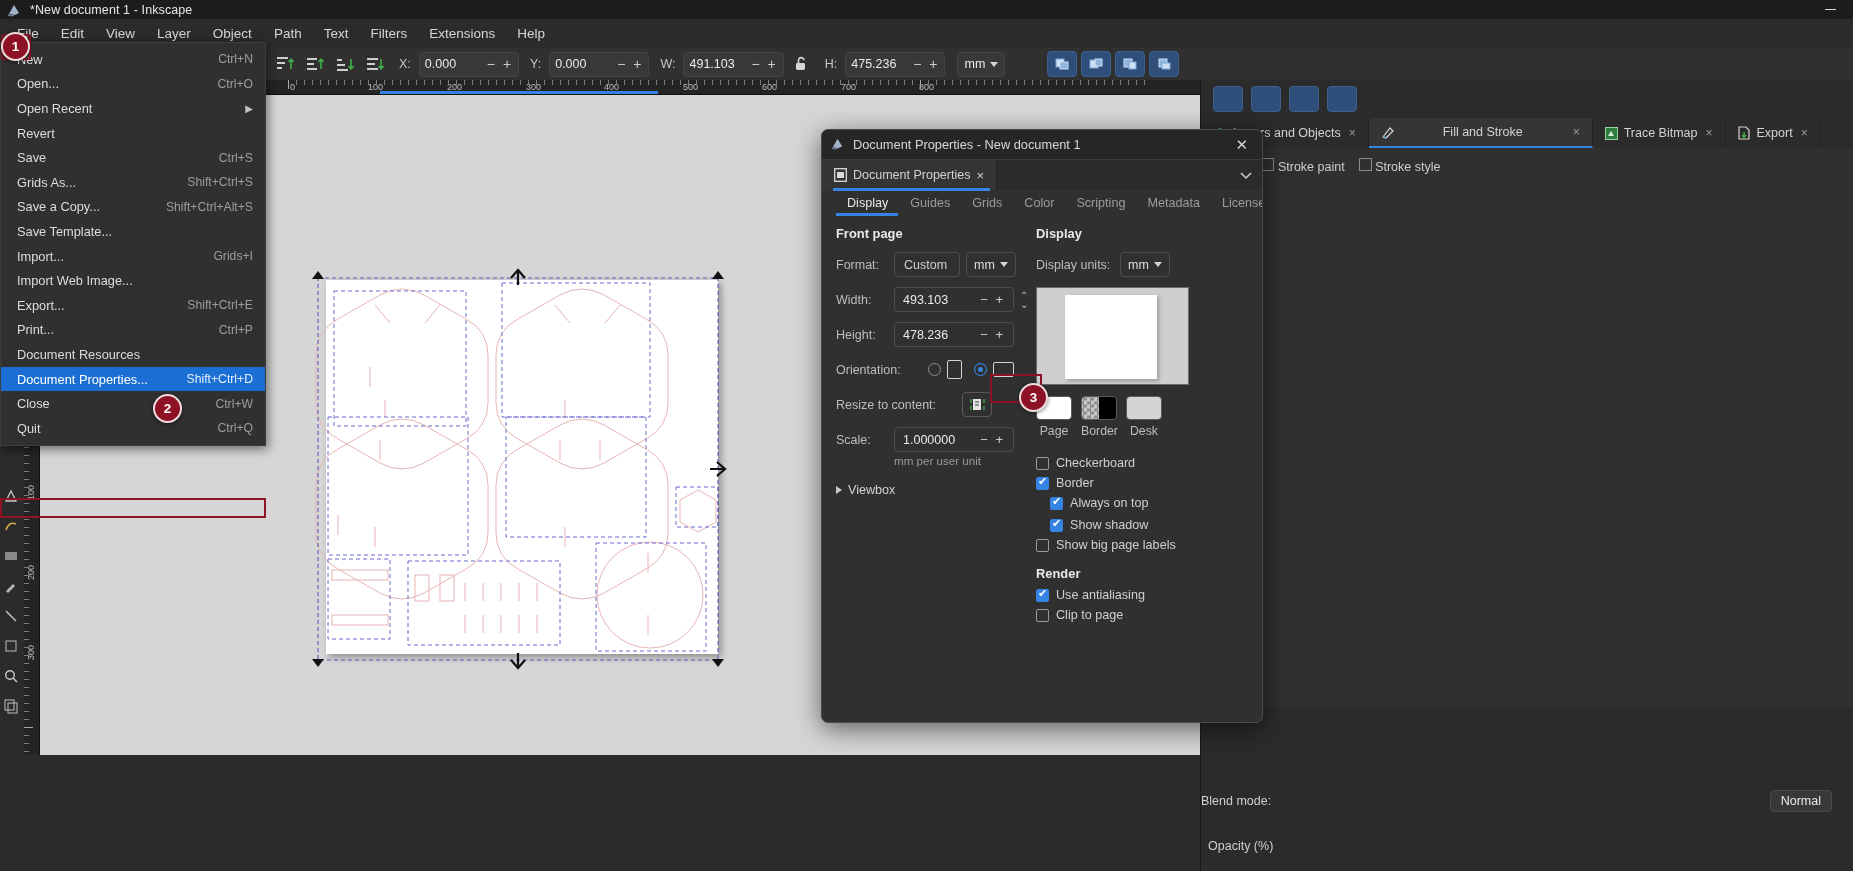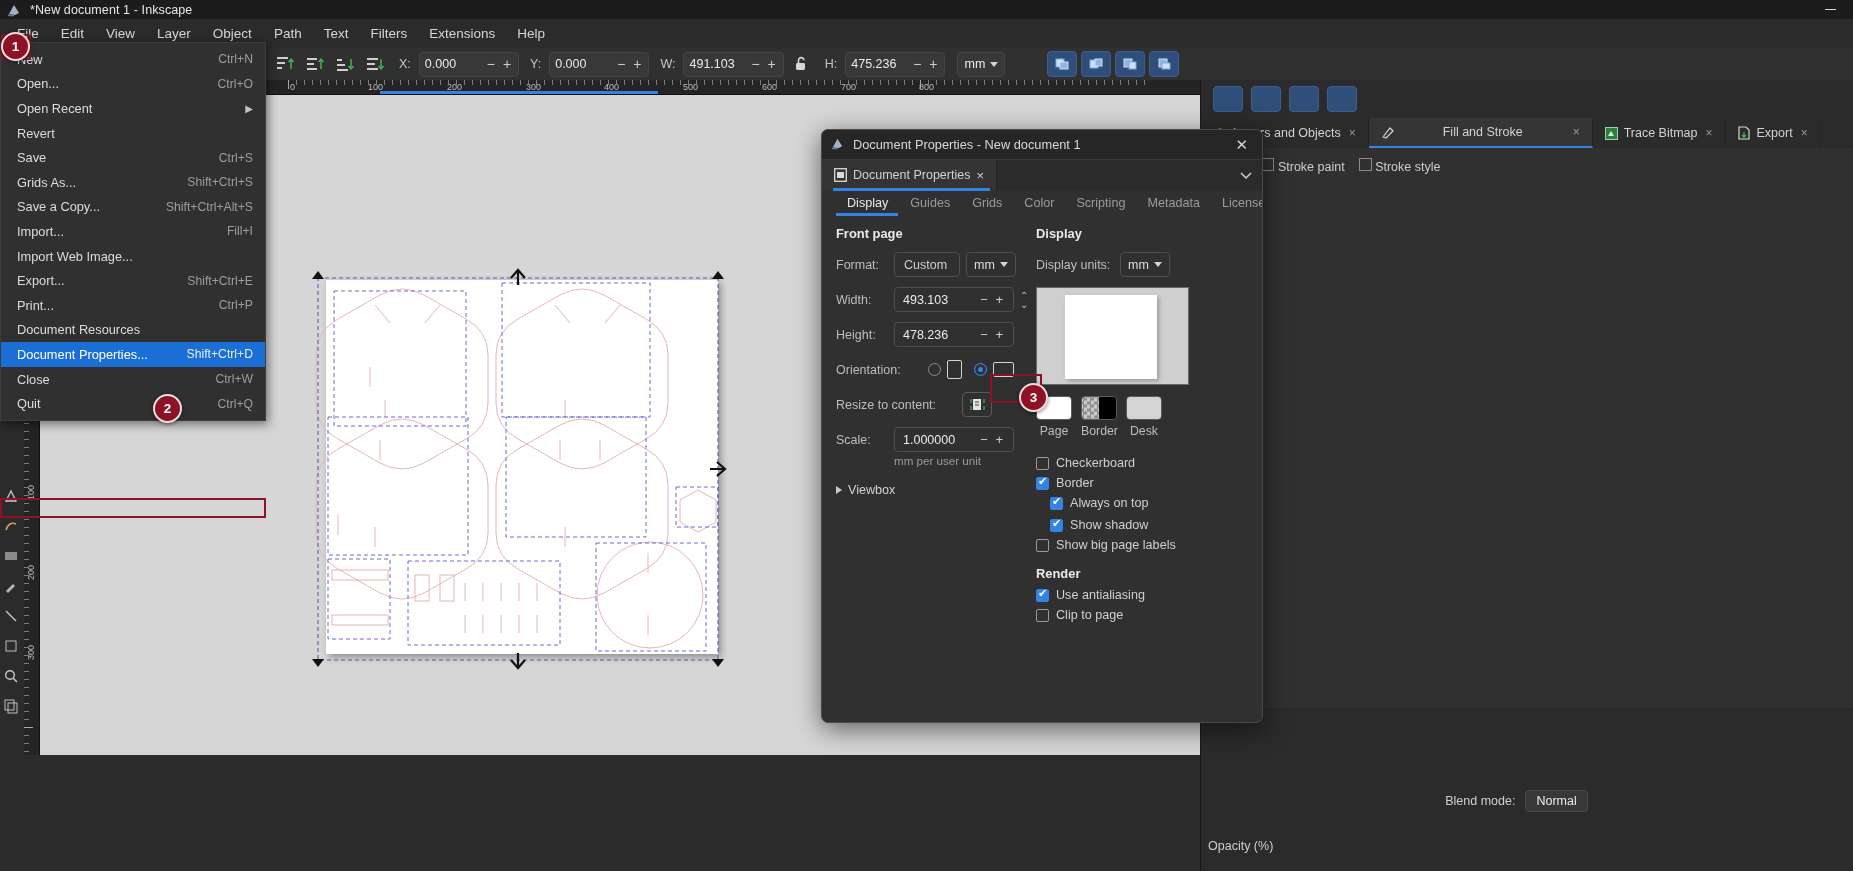--- a/index.html
+++ b/index.html
@@ -103,21 +103,21 @@
     height:30px; display:flex; align-items:center; gap:6px; padding:0 12px;
     color:#d2d2d2; font-size:12.5px; border-right:1px solid #232323; white-space:nowrap;
   }
   .dtab.sel { background:#353535; border-bottom:2px solid #3584e4;gap:48px; }
   .dtab .x { color:#9a9a9a; font-size:12px; margin-left:2px; }
   .dock-body { position:absolute; left:0; top:68px; width:653px; height:560px; background:#303030; }
   .fs-row { display:flex; gap:14px; padding:10px 14px; color:#cdcdcd; font-size:12.5px; align-items:center; }
   .sw { width:13px;height:13px;border:1px solid #8a8a8a; display:inline-block; }
   .blendbar {
     position:absolute; left:0; bottom:52px; width:653px; height:36px; background:#2b2b2b;
-    display:flex; align-items:center; justify-content:center; gap:10px; padding-right:22px;
+    display:flex; align-items:center; justify-content:space-between; gap:10px; padding-right:22px;
     color:#cfcfcf; font-size:12.5px;
   }
   .blend-val { background:#383838;border:1px solid #4a4a4a;border-radius:4px;padding:3px 10px;color:#eaeaea; }
   .opacity-lbl { position:absolute; left:1208px; bottom:18px; color:#cfcfcf; font-size:12.5px; }
 
   
   .filemenu {
     position:absolute; left:0; top:42px; width:266px;
     background:#303030; border:1px solid #3d3d3d; box-shadow:2px 3px 10px rgba(0,0,0,.5);
     padding:4px 0; z-index:40;
@@ -753,22 +753,26 @@
     </div>
     <div class="mi">
       <span class="lbl">Grids As...</span>
       <span class="acc">Shift+Ctrl+S</span>
     </div>
     <div class="mi">
       <span class="lbl">Save a Copy...</span>
       <span class="acc">Shift+Ctrl+Alt+S</span>
     </div>
     <div class="mi">
+      <span class="lbl">Save Template...</span>
+      <span class="acc"></span>
+    </div>
+    <div class="mi">
       <span class="lbl">Import...</span>
-      <span class="acc">Fill+I</span>
+      <span class="acc">Grids+I</span>
     </div>
     <div class="mi">
       <span class="lbl">Import Web Image...</span>
       <span class="acc"></span>
     </div>
     <div class="mi">
       <span class="lbl">Export...</span>
       <span class="acc">Shift+Ctrl+E</span>
     </div>
     <div class="mi">

